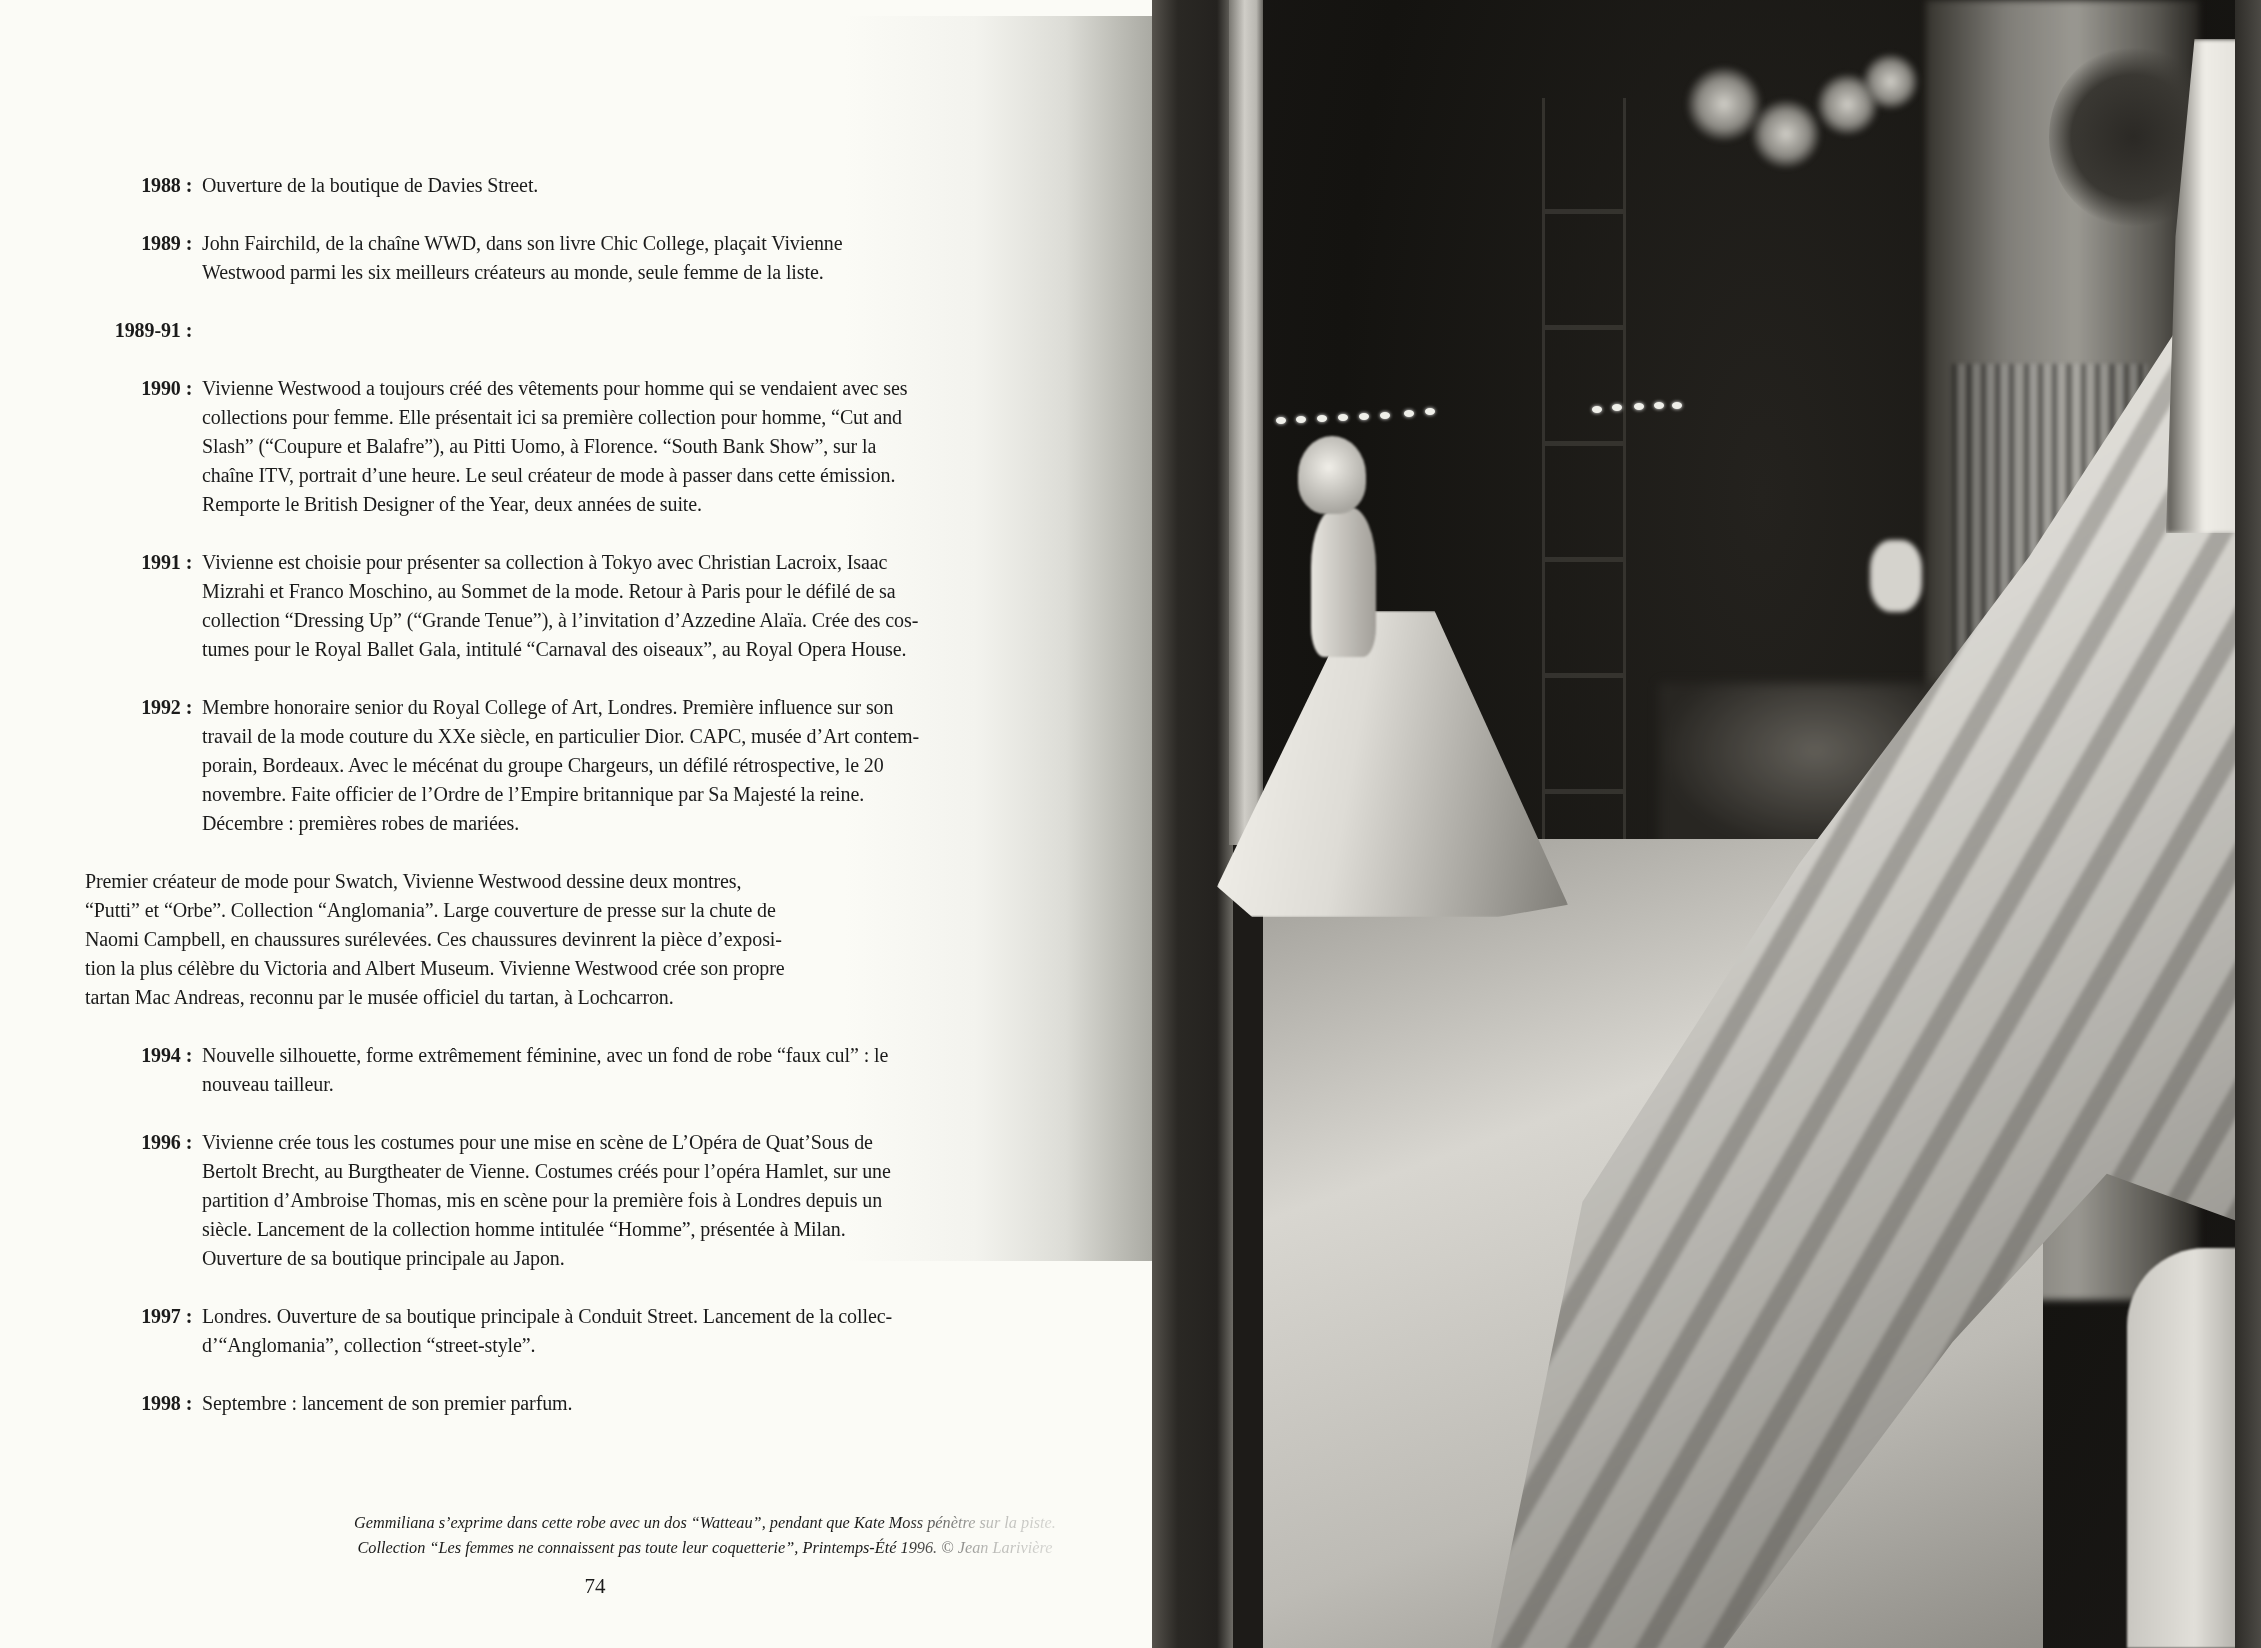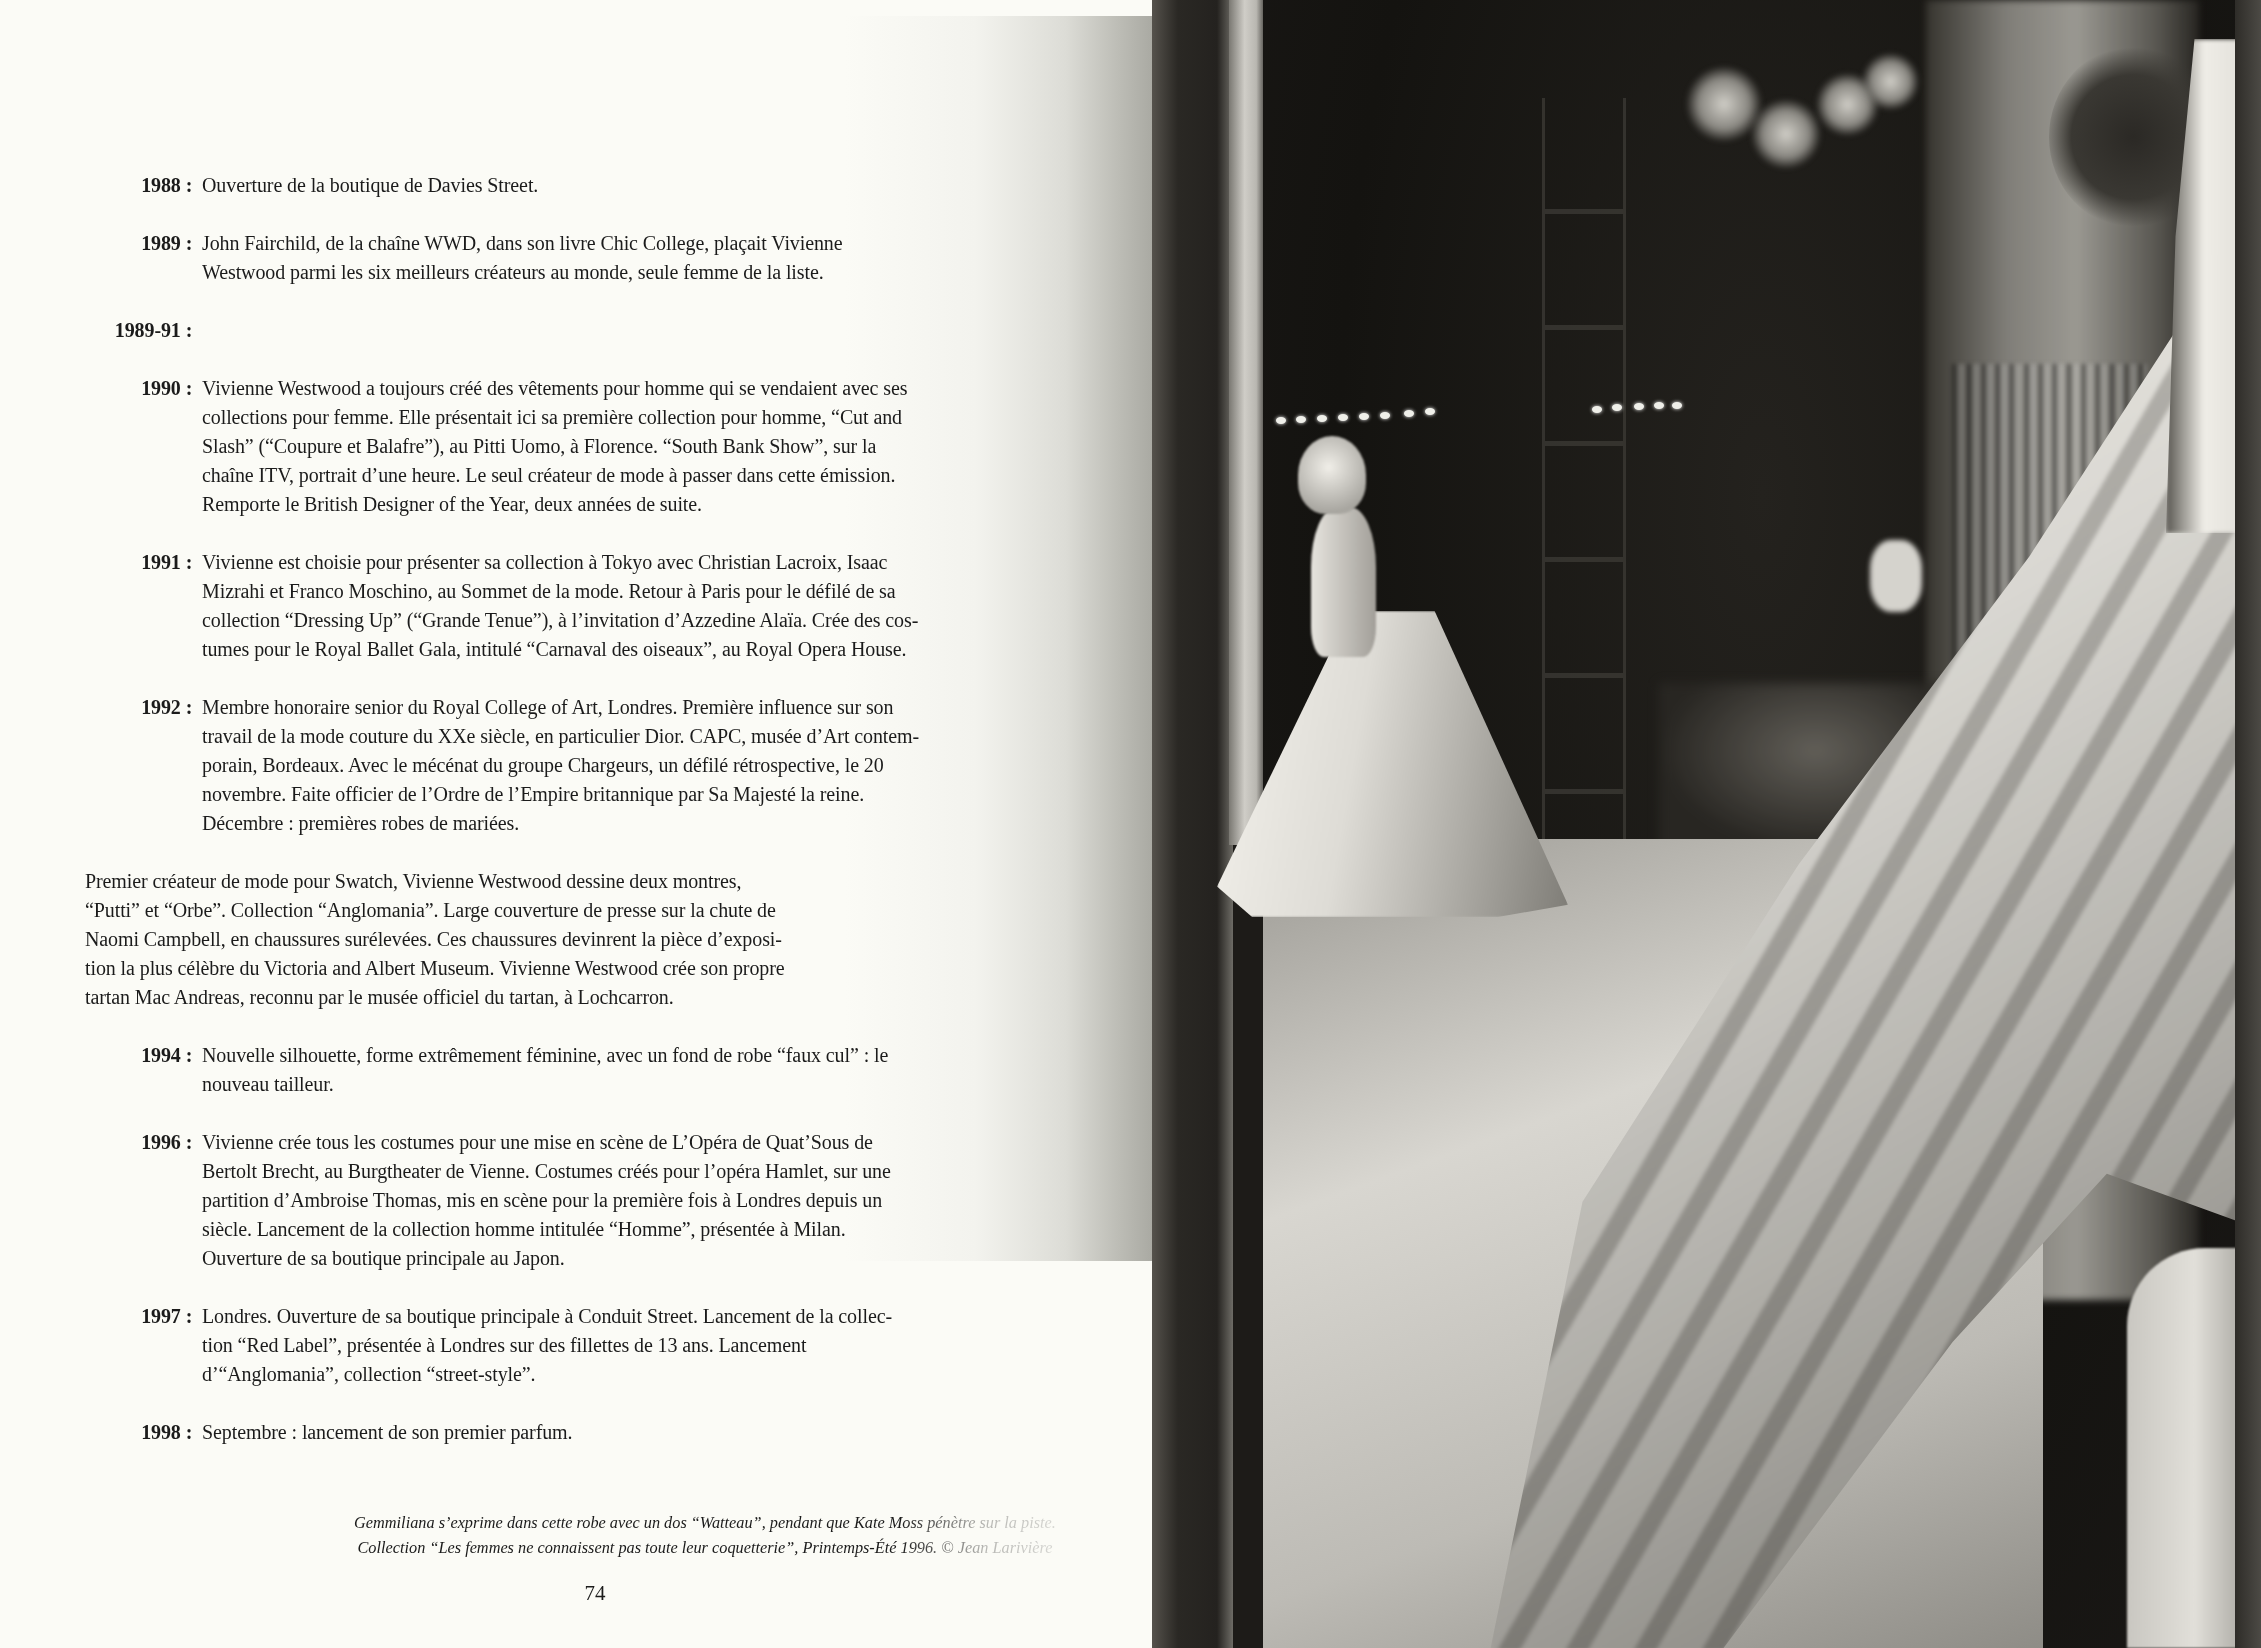--- a/index.html
+++ b/index.html
@@ -38,21 +38,21 @@
   .caption {
     position: absolute; left: 328px; top: 1494px; width: 754px;
     font-family: "Liberation Serif", "DejaVu Serif", serif;
     font-style: italic; font-size: 16.3px; line-height: 25px; text-align: center;
     -webkit-mask-image: linear-gradient(to right, #000 0, #000 572px, rgba(0,0,0,0.3) 657px, rgba(0,0,0,0.1) 754px);
             mask-image: linear-gradient(to right, #000 0, #000 572px, rgba(0,0,0,0.3) 657px, rgba(0,0,0,0.1) 754px);
   }
   .caption span { display: block; white-space: nowrap; font-style: italic; }
   .page-number {
     position: absolute; left: 572px; top: 1558px; width: 46px; text-align: center;
-    font-family: "Liberation Serif", "DejaVu Serif", serif; font-size: 21px; margin-top: 7px;
+    font-family: "Liberation Serif", "DejaVu Serif", serif; font-size: 21px;
   }
 
   
   .photo {
     position: absolute; left: 1152px; top: 0; width: 1109px; height: 1649px;
     overflow: hidden; background: #1d1b18;
   }
   .gutter-dark {
     position: absolute; left: 0; top: 0; width: 81px; height: 100%;
     background: linear-gradient(to right, #55524c 0, #2a2824 26px, #24221f 65px, #6e6c66 81px);
@@ -235,21 +235,20 @@
         <span class="line">partition d’Ambroise Thomas, mis en scène pour la première fois à Londres depuis un</span>
         <span class="line">siècle. Lancement de la collection homme intitulée “Homme”, présentée à Milan.</span>
         <span class="line">Ouverture de sa boutique principale au Japon.</span>
       </div>
     </div>
 
     <div class="entry">
       <div class="year">1997 :</div>
       <div class="body fade">
         <span class="line">Londres. Ouverture de sa boutique principale à Conduit Street. Lancement de la collec-</span>
-        <span class="line">tion “Red Label”, présentée à Londres sur des fillettes de 13 ans. Lancement</span>
         <span class="line">d’“Anglomania”, collection “street-style”.</span>
       </div>
     </div>
 
     <div class="entry">
       <div class="year">1998 :</div>
       <div class="body fade">
         <span class="line">Septembre : lancement de son premier parfum.</span>
       </div>
     </div>

